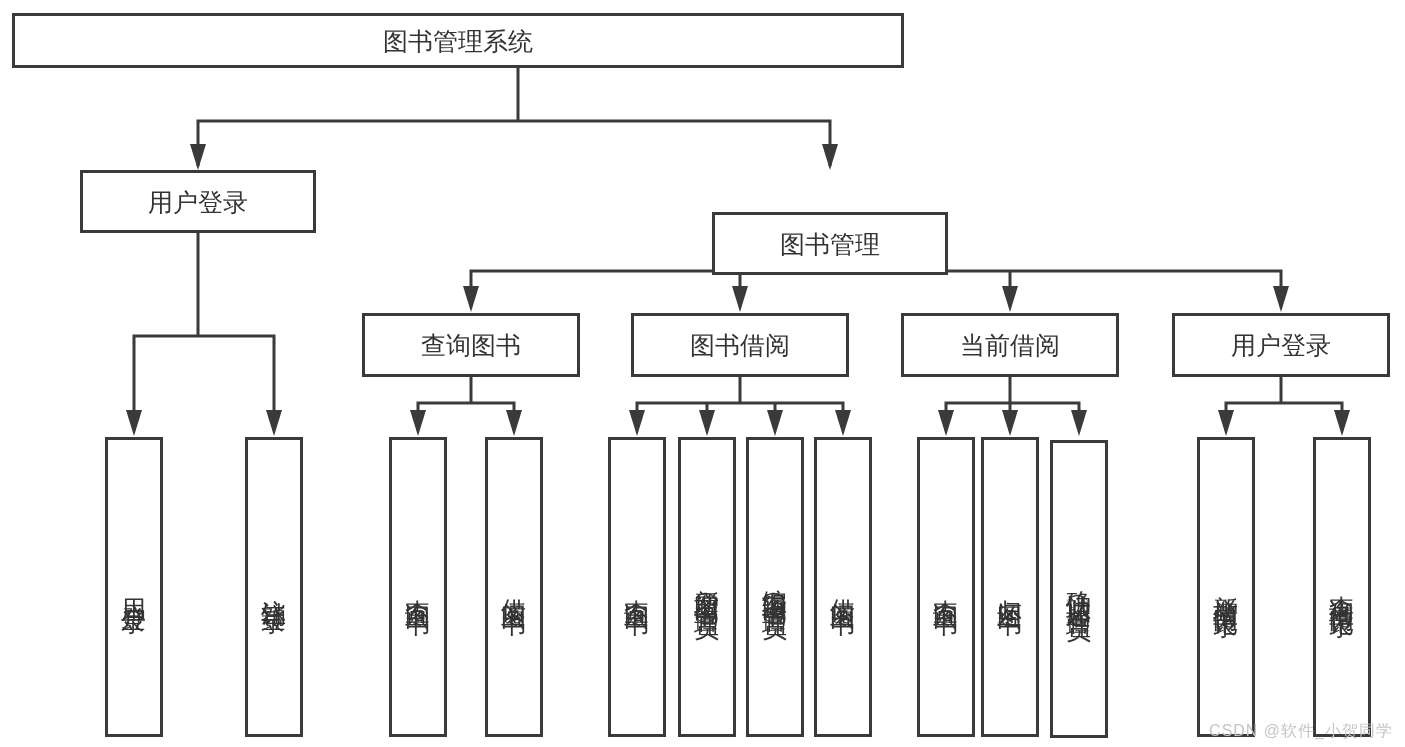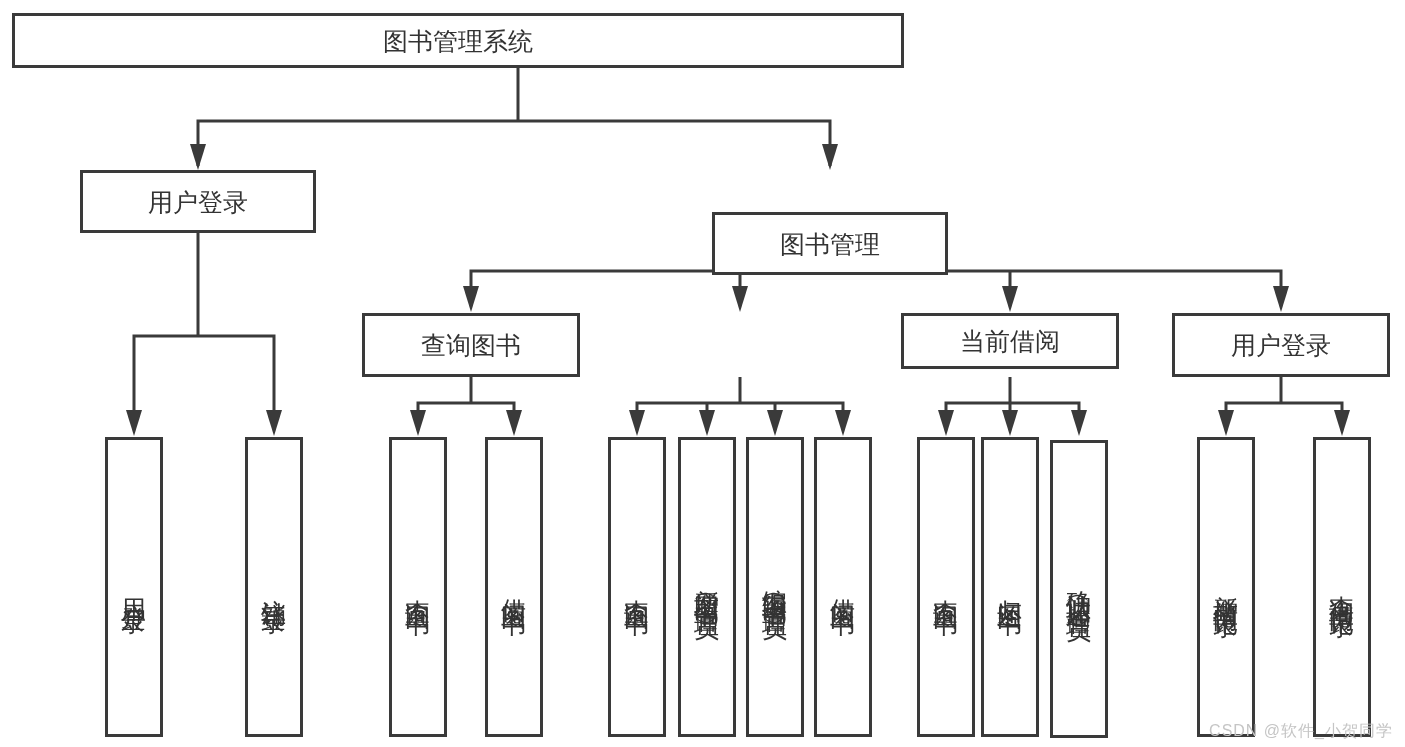--- a/index.html
+++ b/index.html
@@ -94,21 +94,22 @@
       <polygon points="1334,410 1350,410 1342,436"></polygon>
     </g>
   </svg>
 
   <div class="node" style="left:12px;top:13px;width:892px;height:55px;">图书管理系统</div>
 
   <div class="node" style="left:80px;top:170px;width:236px;height:63px;">用户登录</div>
   <div class="node" style="left:712px;top:170px;width:236px;height:63px;margin-top:42px;">图书管理</div>
 
   <div class="node" style="left:362px;top:313px;width:218px;height:64px;">查询图书</div>
-  <div class="node" style="left:901px;top:313px;width:218px;height:56px;">当前借阅</div>
+  <div class="node" style="left:631px;top:313px;width:218px;height:64px;">图书借阅</div>
+  <div class="node" style="left:901px;top:313px;width:218px;height:64px;">当前借阅</div>
   <div class="node" style="left:1172px;top:313px;width:218px;height:64px;">用户登录</div>
 
   <div class="node vnode" style="left:105px;top:437px;width:58px;height:300px;">用户登录</div>
   <div class="node vnode" style="left:245px;top:437px;width:58px;height:300px;">注销登录</div>
 
   <div class="node vnode" style="left:389px;top:437px;width:58px;height:300px;">查询图书</div>
   <div class="node vnode" style="left:485px;top:437px;width:58px;height:300px;">借阅图书</div>
 
   <div class="node vnode" style="left:608px;top:437px;width:58px;height:300px;">查询图书</div>
   <div class="node vnode" style="left:678px;top:437px;width:58px;height:300px;">新增图书（管理员）</div>

